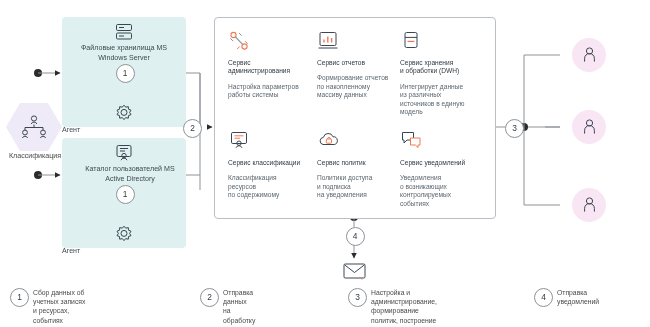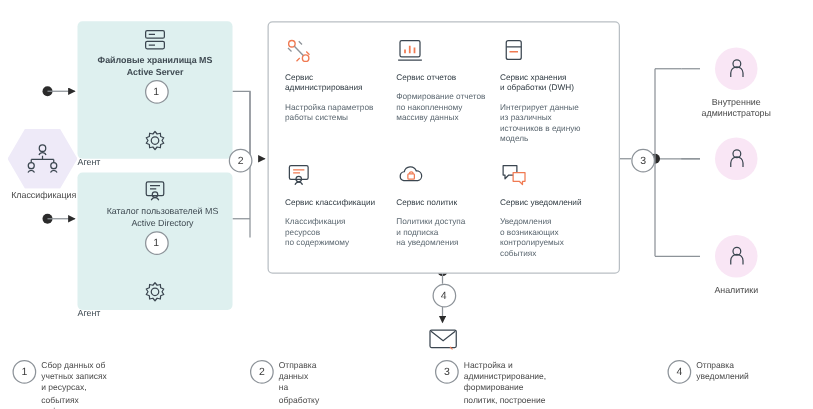--- a/index.html
+++ b/index.html
@@ -213,23 +213,23 @@
     <path d="M21.4,24 a2.8,2.8 0 0 1 5.2,0" fill="none" stroke="#3b4650" stroke-width="1"></path>
   </svg>
   <div class="hex-label">Классификация</div>
 
   <div class="abs src-box" id="src-files"></div>
   <svg class="abs" style="left:114px; top:22px; width:20px; height:20px;" viewBox="0 0 20 20">
     <rect x="2.5" y="2.5" width="15" height="6" rx="1.2" fill="none" stroke="#3b4650" stroke-width="1"></rect>
     <rect x="2.5" y="11" width="15" height="6" rx="1.2" fill="none" stroke="#3b4650" stroke-width="1"></rect>
     <path d="M5,5.5 L10,5.5 M5,14 L10,14" stroke="#3b4650" stroke-width="1"></path>
   </svg>
-  <div class="src-title" style="left:62px; width:124px; top:44px;font-weight:bold;">
+  <div class="src-title" style="left:62px; width:124px; top:44px;">
     <span>Файловые хранилища MS</span><br>
-    <span>Active Server</span>
+    <span>Windows Server</span>
   </div>
   <div class="abs step" style="left:115.5px; top:64px;">1</div>
   <svg class="abs" style="left:113px; top:103px; width:22px; height:22px;" viewBox="0 0 22 22">
     <path d="M11,2.2 L12.7,4.2 L15.3,3.6 L15.5,6.2 L18,7.2 L16.6,9.4 L18,11.6
              L15.5,12.6 L15.3,15.2 L12.7,14.6 L11,16.6 L9.3,14.6 L6.7,15.2
              L6.5,12.6 L4,11.6 L5.4,9.4 L4,7.2 L6.5,6.2 L6.7,3.6 L9.3,4.2 Z" fill="none" stroke="#3b4650" stroke-width="1" stroke-linejoin="round"></path>
     <circle cx="11" cy="9.4" r="3" fill="none" stroke="#3b4650" stroke-width="1"></circle>
   </svg>
   <div class="src-sub" style="left:62px; width:124px; top:126px;">Агент</div>
 
@@ -377,39 +377,32 @@
     <rect x="2" y="3" width="21" height="14" rx="1.2" fill="none" stroke="#3b4650" stroke-width="1"></rect>
     <path d="M2.8,4 L12.5,11.5 L22.2,4" fill="none" stroke="#3b4650" stroke-width="1"></path>
     <path d="M18,16.5 L20,18.5" stroke="#f07a52" stroke-width="1"></path>
   </svg>
 
   <div class="person-circle" style="left:572px; top:38px;"></div>
   <svg class="abs" style="left:581px; top:46px; width:17px; height:18px;" viewBox="0 0 17 18">
     <circle cx="8.5" cy="5" r="3.1" fill="none" stroke="#3b4650" stroke-width="1"></circle>
     <path d="M3.6,15.6 L3.6,12.4 a4.9,4.9 0 0 1 9.8,0 L13.4,15.6" fill="none" stroke="#3b4650" stroke-width="1"></path>
   </svg>
-  <div class="person-label" style="left:541px; top:78px;">
-    <span>Внутренние</span><br>
-    <span>администраторы</span>
-  </div>
 
   <div class="person-circle" style="left:572px; top:110px;"></div>
   <svg class="abs" style="left:581px; top:118px; width:17px; height:18px;" viewBox="0 0 17 18">
     <circle cx="8.5" cy="5" r="3.1" fill="none" stroke="#3b4650" stroke-width="1"></circle>
     <path d="M3.6,15.6 L3.6,12.4 a4.9,4.9 0 0 1 9.8,0 L13.4,15.6" fill="none" stroke="#3b4650" stroke-width="1"></path>
   </svg>
 
   <div class="person-circle" style="left:572px; top:188px;"></div>
   <svg class="abs" style="left:581px; top:196px; width:17px; height:18px;" viewBox="0 0 17 18">
     <circle cx="8.5" cy="5" r="3.1" fill="none" stroke="#3b4650" stroke-width="1"></circle>
     <path d="M3.6,15.6 L3.6,12.4 a4.9,4.9 0 0 1 9.8,0 L13.4,15.6" fill="none" stroke="#3b4650" stroke-width="1"></path>
   </svg>
-  <div class="person-label" style="left:541px; top:228px;">
-    <span>Аналитики</span>
-  </div>
 
   <div class="abs" id="legend">
     <div class="legend-item" style="left:10px; top:5px;">
       <div class="legend-num">1</div>
       <div class="legend-text">
         <span>Сбор данных об учетных записях</span><br>
         <span>и ресурсах, событиях информационных систем</span>
       </div>
     </div>
 

